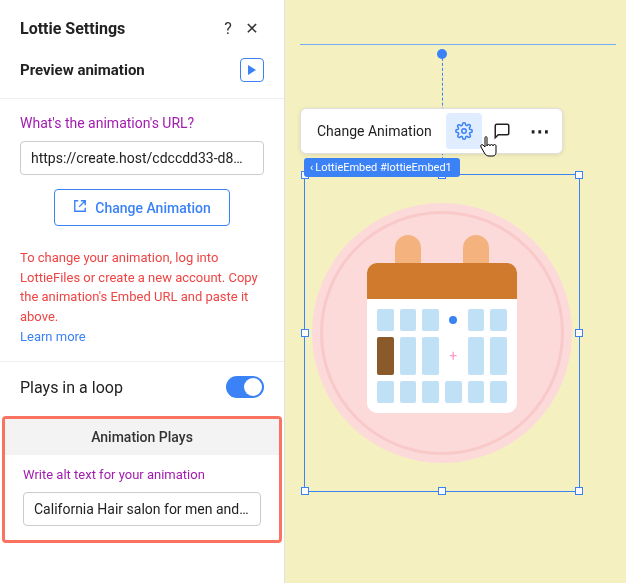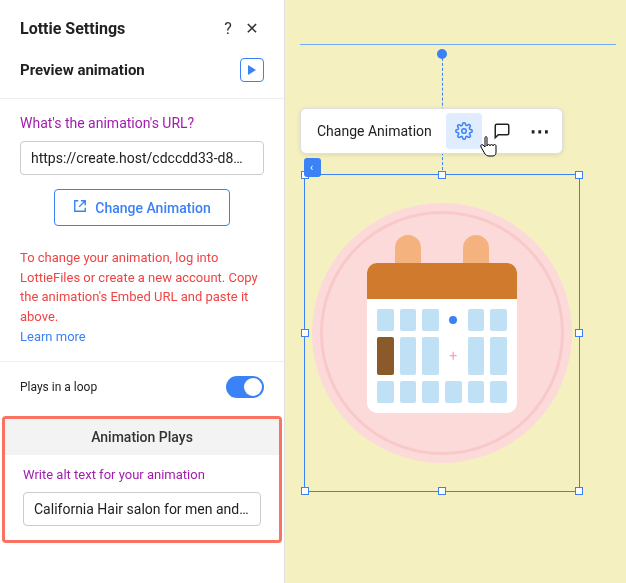--- a/index.html
+++ b/index.html
@@ -12,21 +12,21 @@
 .preview-row .lbl{font-size:15px;font-weight:700;color:#222;flex:1}
 .play-box{width:24px;height:24px;border:1px solid #3b82f6;border-radius:4px;display:flex;align-items:center;justify-content:center;color:#3b82f6}
 .section{padding:16px 20px}
 .q{font-size:14px;color:#a21caf;margin-bottom:10px}
 .input{width:100%;border:1px solid #ccc;border-radius:4px;padding:8px 10px;font-size:14px;color:#222;background:#fff;white-space:nowrap;overflow:hidden;text-overflow:ellipsis}
 .change-btn{margin:14px auto 6px;display:flex;align-items:center;gap:8px;border:1px solid #3b82f6;color:#3b82f6;background:#fff;padding:9px 18px;border-radius:4px;font-size:14px;font-weight:500;cursor:pointer}
 .help-text{font-size:13px;color:#ef4444;line-height:1.5}
 .learn{color:#3b82f6;font-size:13px;cursor:pointer;display:inline-block;margin-top:0}
 .divider{height:1px;background:#eee}
 .loop-row{display:flex;align-items:center;padding:14px 20px}
-.loop-row .lbl{flex:1;font-size:12px;color:#222}
+.loop-row .lbl{flex:1;font-size:16px;color:#222}
 .toggle{width:38px;height:22px;background:#3b82f6;border-radius:11px;position:relative;cursor:pointer}
 .toggle::after{content:"";position:absolute;right:2px;top:2px;width:18px;height:18px;background:#fff;border-radius:50%}
 .highlight-box{border:3px solid #f97360;border-radius:4px;margin:4px 2px 4px 2px}
 .animtext-header{background:#f3f3f3;text-align:center;padding:10px;font-size:14px;color:#333;font-weight:500}
 .alt-section{padding:12px 18px 14px 18px}
 .alt-section .q{font-size:13px;margin-bottom:10px}
 .toolbar{position:absolute;left:300px;top:108px;display:flex;background:#fff;border:1px solid #e0e0e0;border-radius:6px;box-shadow:0 1px 4px rgba(0,0,0,.1);padding:4px;gap:2px;align-items:center;z-index:5}
 .tb-btn{padding:8px 12px;font-size:14px;color:#222;cursor:pointer;display:flex;align-items:center;justify-content:center;border-radius:4px}
 .tb-icon{width:36px;height:36px;padding:0}
 .tb-active{background:#e0ecff;color:#3b82f6}
@@ -125,20 +125,21 @@
 </div>
 
 <div class="cursor-hand">
   <svg width="20" height="22" viewBox="0 0 20 22">
       <path d="M7 2v9l-2-2c-1-1-3 0-2 2l4 7c1 1 2 2 4 2h4c2 0 3-2 3-4v-6c0-2-3-2-3 0c0-2-3-2-3 0c0-2-3-2-3 0V2c0-2-2-2-2 0z" fill="#fff" stroke="#000" stroke-width="1"></path>
     </svg>
 </div>
 
 <div class="badge">
   <span>‹</span>
+  <span>LottieEmbed #lottieEmbed1</span>
 </div>
 
 <div class="selection">
   <div class="guide"></div>
   <div class="guide-dot"></div>
   <div class="handle h-tl"></div>
   <div class="handle h-tr"></div>
   <div class="handle h-bl"></div>
   <div class="handle h-br"></div>
   <div class="handle h-tm"></div>

